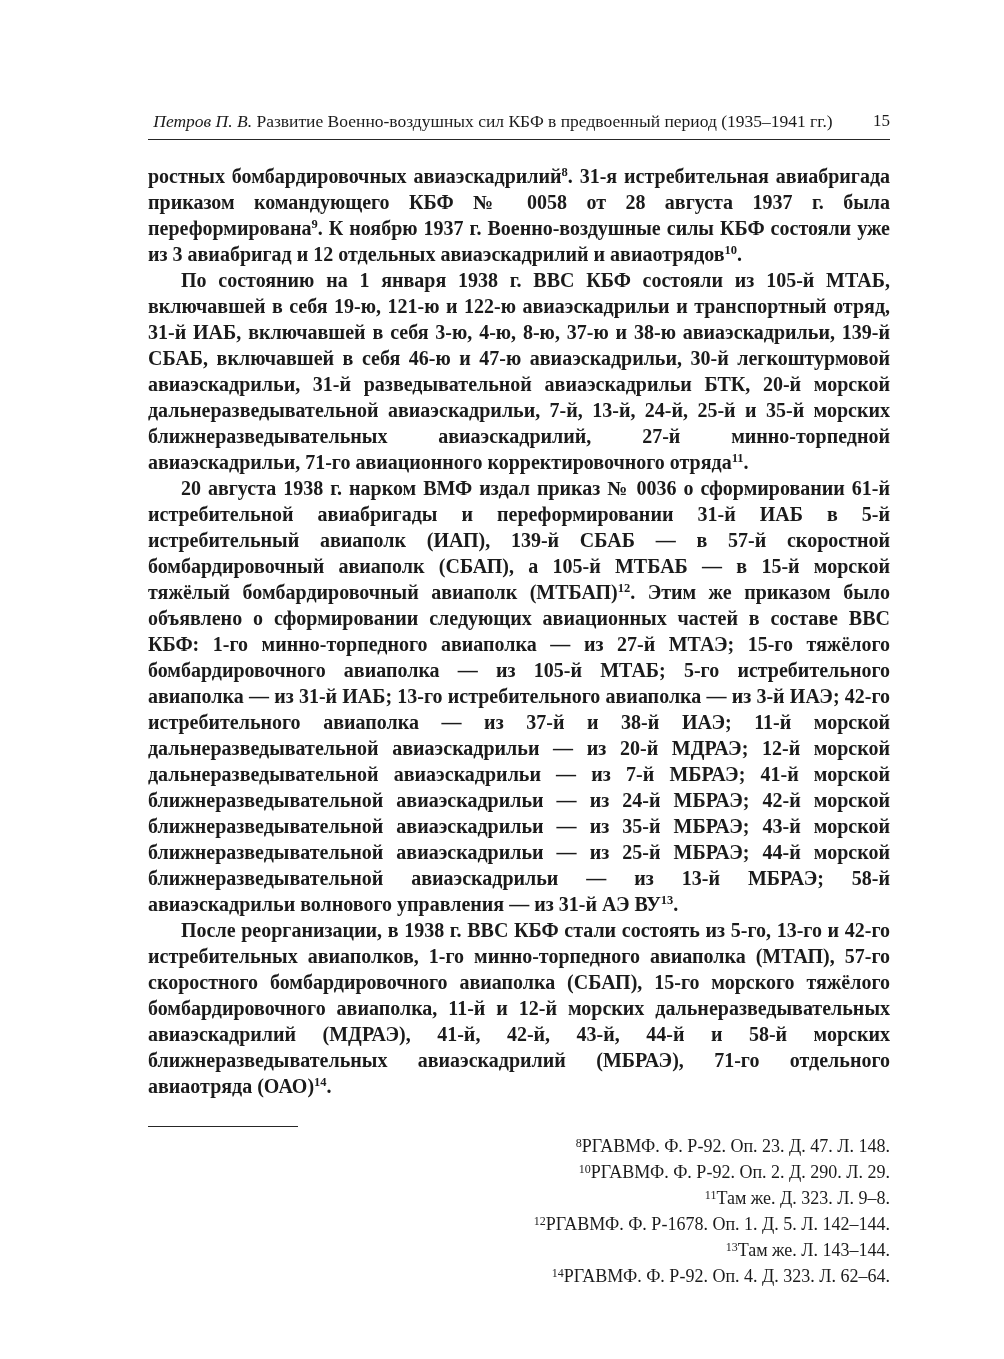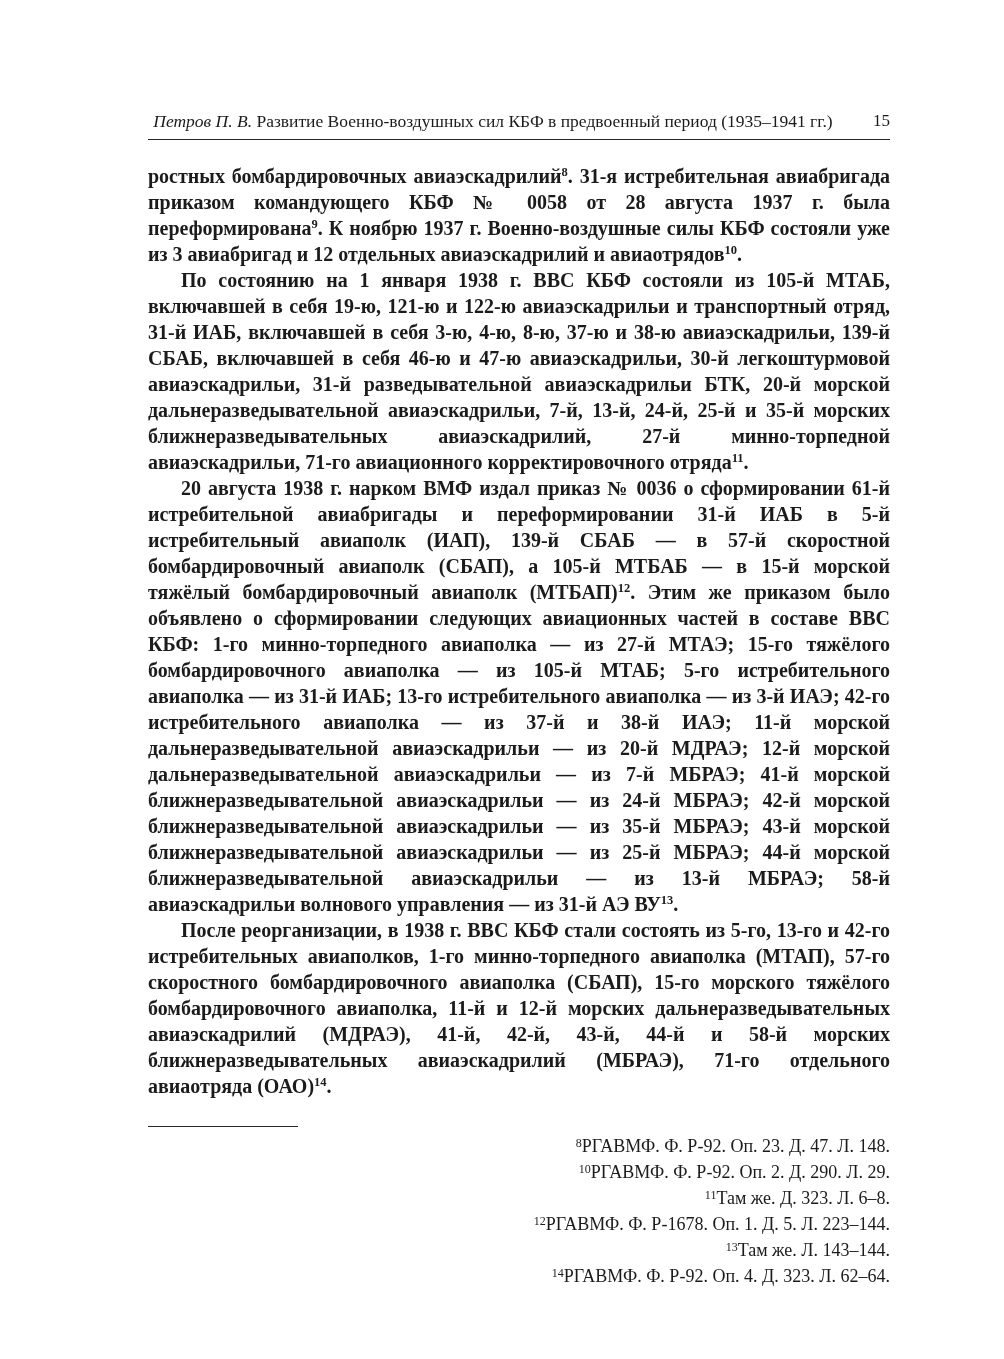--- a/index.html
+++ b/index.html
@@ -112,20 +112,20 @@
       <p class="para indent">По состоянию на 1 января 1938 г. ВВС КБФ состояли из 105-й МТАБ, включавшей в себя 19-ю, 121-ю и 122-ю авиаэскадрильи и транспортный отряд, 31-й ИАБ, включавшей в себя 3-ю, 4-ю, 8-ю, 37-ю и 38-ю авиаэскадрильи, 139-й СБАБ, включавшей в себя 46-ю и 47-ю авиаэскадрильи, 30-й легкоштурмовой авиаэскадрильи, 31-й разведывательной авиаэскадрильи БТК, 20-й морской дальнеразведывательной авиаэскадрильи, 7-й, 13-й, 24-й, 25-й и 35-й морских ближнеразведывательных авиаэскадрилий, 27-й минно-торпедной авиаэскадрильи, 71-го авиационного корректировочного отряда<sup class="fn-ref">11</sup>.</p>
       <p class="para indent">20 августа 1938 г. нарком ВМФ издал приказ № 0036 о сформировании 61-й истребительной авиабригады и переформировании 31-й ИАБ в 5-й истребительный авиаполк (ИАП), 139-й СБАБ — в 57-й скоростной бомбардировочный авиаполк (СБАП), а 105-й МТБАБ — в 15-й морской тяжёлый бомбардировочный авиаполк (МТБАП)<sup class="fn-ref">12</sup>. Этим же приказом было объявлено о сформировании следующих авиационных частей в составе ВВС КБФ: 1-го минно-торпедного авиаполка — из 27-й МТАЭ; 15-го тяжёлого бомбардировочного авиаполка — из 105-й МТАБ; 5-го истребительного авиаполка — из 31-й ИАБ; 13-го истребительного авиаполка — из 3-й ИАЭ; 42-го истребительного авиаполка — из 37-й и 38-й ИАЭ; 11-й морской дальнеразведывательной авиаэскадрильи — из 20-й МДРАЭ; 12-й морской дальнеразведывательной авиаэскадрильи — из 7-й МБРАЭ; 41-й морской ближнеразведывательной авиаэскадрильи — из 24-й МБРАЭ; 42-й морской ближнеразведывательной авиаэскадрильи — из 35-й МБРАЭ; 43-й морской ближнеразведывательной авиаэскадрильи — из 25-й МБРАЭ; 44-й морской ближнеразведывательной авиаэскадрильи — из 13-й МБРАЭ; 58-й авиаэскадрильи волнового управления — из 31-й АЭ ВУ<sup class="fn-ref">13</sup>.</p>
       <p class="para indent">После реорганизации, в 1938 г. ВВС КБФ стали состоять из 5-го, 13-го и 42-го истребительных авиаполков, 1-го минно-торпедного авиаполка (МТАП), 57-го скоростного бомбардировочного авиаполка (СБАП), 15-го морского тяжёлого бомбардировочного авиаполка, 11-й и 12-й морских дальнеразведывательных авиаэскадрилий (МДРАЭ), 41-й, 42-й, 43-й, 44-й и 58-й морских ближнеразведывательных авиаэскадрилий (МБРАЭ), 71-го отдельного авиаотряда (ОАО)<sup class="fn-ref">14</sup>.</p>
     </div>
 
   <div class="footnotes">
     <hr class="footnote-rule">
     <div>
         <div class="footnote"><span class="fn-marker">8</span><span class="fn-text">РГАВМФ. Ф. Р-92. Оп. 23. Д. 47. Л. 148.</span></div>
         <div class="footnote"><span class="fn-marker">10</span><span class="fn-text">РГАВМФ. Ф. Р-92. Оп. 2. Д. 290. Л. 29.</span></div>
-        <div class="footnote"><span class="fn-marker">11</span><span class="fn-text">Там же. Д. 323. Л. 6–8.</span></div>
-        <div class="footnote"><span class="fn-marker">12</span><span class="fn-text">РГАВМФ. Ф. Р-1678. Оп. 1. Д. 5. Л. 223–144.</span></div>
+        <div class="footnote"><span class="fn-marker">11</span><span class="fn-text">Там же. Д. 323. Л. 9–8.</span></div>
+        <div class="footnote"><span class="fn-marker">12</span><span class="fn-text">РГАВМФ. Ф. Р-1678. Оп. 1. Д. 5. Л. 142–144.</span></div>
         <div class="footnote"><span class="fn-marker">13</span><span class="fn-text">Там же. Л. 143–144.</span></div>
         <div class="footnote"><span class="fn-marker">14</span><span class="fn-text">РГАВМФ. Ф. Р-92. Оп. 4. Д. 323. Л. 62–64.</span></div>
       </div>
   </div>
 
 </div>
 
 </body></html>

